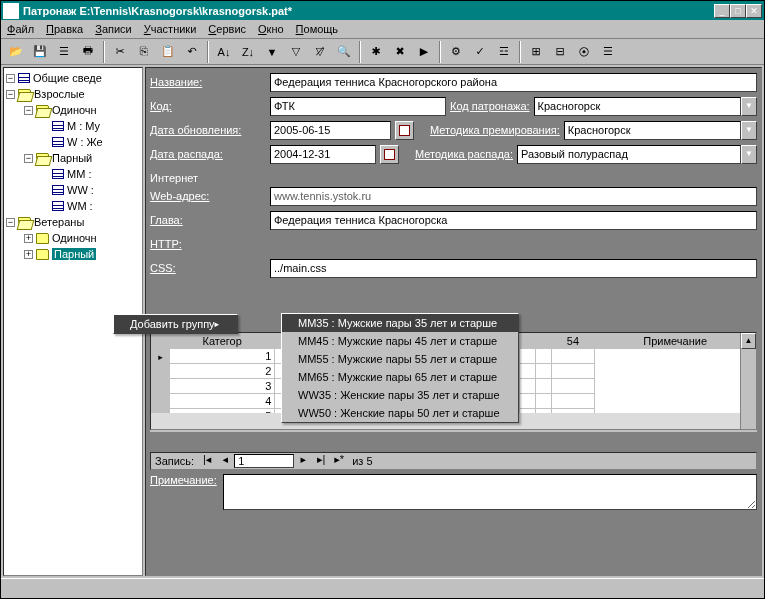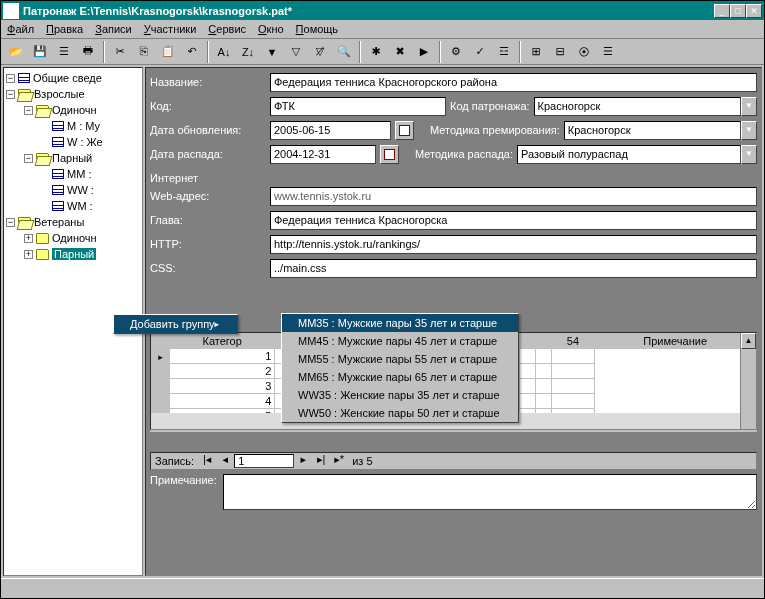--- a/index.html
+++ b/index.html
@@ -23,21 +23,21 @@
 .branch { display: inline-block; width: 9px; height: 9px; border: 1px solid #808080; background: #fff; text-align: center; line-height: 7px; font-size: 9px; margin-right: 3px; cursor: pointer; }
 .folder-ico { width: 13px; height: 11px; background: #ffff80; border: 1px solid #808000; border-radius: 0 2px 0 0; display: inline-block; margin-right: 3px; position: relative; }
 .folder-ico.open::before { content: ''; position: absolute; width: 13px; height: 8px; background: #ffffb0; top: 2px; left: -1px; border: 1px solid #808000; transform: skewX(-15deg); }
 .grid-ico { width: 12px; height: 10px; background: #fff; border: 1px solid #000080; display: inline-block; margin-right: 3px; position: relative; }
 .grid-ico::before { content: ''; position: absolute; left: 0; right: 0; top: 3px; border-top: 1px solid #000080; }
 .grid-ico::after { content: ''; position: absolute; left: 0; right: 0; top: 6px; border-top: 1px solid #000080; }
 .tree-label { cursor: pointer; }
 .tree-label.sel { background: #008080; color: #fff; padding: 0 2px; }
 .form-pane { flex: 1; background: #808080; margin: 2px 2px 2px 0; border: 1px inset #808080; position: relative; overflow: hidden; padding: 2px 4px; color: #fff; }
 .form-row { display: flex; align-items: center; height: 24px; gap: 4px; }
-.form-lbl { white-space: nowrap; }
+.form-lbl { text-decoration: underline; white-space: nowrap; }
 .form-lbl-nu { white-space: nowrap; }
 .inp { background: #fff; color: #000; border: 1px inset #404040; height: 19px; padding: 1px 3px; font-size: 11px; }
 .inp.ro { background: #ffffff; color: #606060; }
 .combo { display: flex; }
 .combo .inp { flex: 1; }
 .combo-btn { width: 16px; height: 19px; background: #c0c0c0; border: 1px solid #fff; border-right-color: #404040; border-bottom-color: #404040; text-align: center; font-size: 8px; line-height: 15px; cursor: pointer; }
 .cal-btn { width: 19px; height: 19px; background: #c0c0c0; border: 1px solid #fff; border-right-color: #404040; border-bottom-color: #404040; cursor: pointer; position: relative; }
 .cal-btn::before { content: ''; position: absolute; inset: 3px; border: 1px solid #800000; background: #fff; }
 .section-hdr { height: 18px; display: flex; align-items: flex-end; }
 .grid-wrap { position: absolute; left: 4px; right: 4px; top: 248px; height: 116px; background: #c0c0c0; color: #000; }
@@ -50,21 +50,21 @@
 .dgrid td.rh.cur::before { content: '▸'; font-size: 9px; }
 .vscroll { position: absolute; right: 0; top: 0; bottom: 0; width: 16px; background: #c0c0c0; border-left: 1px solid #808080; }
 .vscroll-btn { height: 16px; background: #c0c0c0; border: 1px solid #fff; border-right-color: #404040; border-bottom-color: #404040; text-align: center; font-size: 8px; line-height: 13px; }
 .hscroll { position: absolute; left: 0; right: 16px; bottom: 0; height: 16px; background: #dcdcdc; }
 .navbar { position: absolute; left: 4px; right: 4px; top: 384px; height: 18px; background: #c0c0c0; color: #000; display: flex; align-items: center; border: 1px inset #808080; font-size: 10px; }
 .navbar .nbtn { width: 18px; height: 16px; background: #c0c0c0; text-align: center; cursor: pointer; }
 .remark-row { position: absolute; left: 4px; right: 4px; top: 406px; display: flex; align-items: flex-start; color: #fff; gap: 6px; }
 .remark-ta { flex: 1; height: 36px; background: #fff; border: 1px inset #404040; }
 .context-menu { position: absolute; background: #c0c0c0; border: 1px solid #404040; border-top-color: #fff; border-left-color: #fff; z-index: 100; box-shadow: 2px 2px 2px rgba(0,0,0,.3); }
 .ctx-row { padding: 3px 18px 3px 16px; white-space: nowrap; color: #000; cursor: pointer; display: flex; align-items: center; }
-.ctx-row.hi { background: #0c4a6e; color: #fff; justify-content: space-between; }
+.ctx-row.hi { background: #404040; color: #fff; justify-content: space-between; }
 .ctx-row .arrow { margin-left: auto; font-size: 9px; }
 .submenu { left: 167px; top: -2px; }
 .statusbar { height: 20px; background: #c0c0c0; border-top: 1px solid #fff; }
 </style>
 </head>
 <body>
 
 <div class="window">
   <div class="titlebar">
     <div class="titlebar-icon"></div>
@@ -229,21 +229,20 @@
       <div class="form-row">
         <span class="form-lbl" style="width:116px">Web-адрес:</span>
         <input class="inp ro" style="flex: 1 1 0%;" readonly="" value="www.tennis.ystok.ru">
       </div>
       <div class="form-row">
         <span class="form-lbl" style="width:116px">Глава:</span>
         <input class="inp" style="flex: 1 1 0%;" value="Федерация тенниса Красногорска">
       </div>
       <div class="form-row">
         <span class="form-lbl" style="width:116px">HTTP:</span>
-        <input class="inp" style="flex: 1 1 0%;" value="http://tennis.ystok.ru/rankings/">
       </div>
       <div class="form-row">
         <span class="form-lbl" style="width:116px">CSS:</span>
         <input class="inp" style="flex: 1 1 0%;" value="../main.css">
       </div>
 
       <div class="grid-wrap">
         <div class="grid-title">Категории турнi</div>
         <div class="dgrid">
           <table id="dgrid-table">

